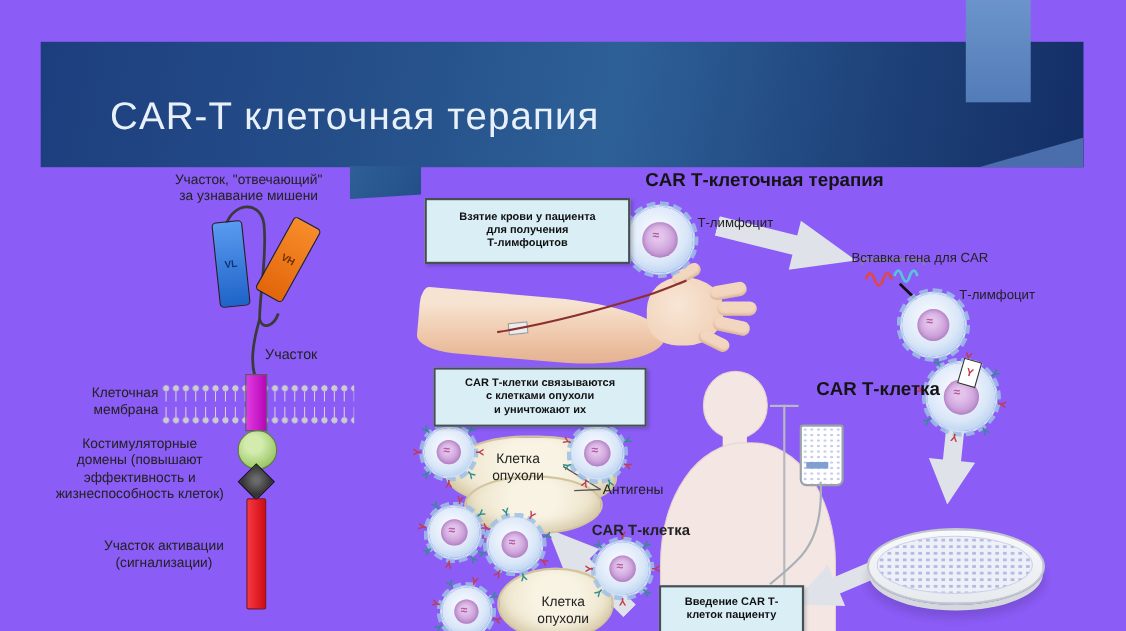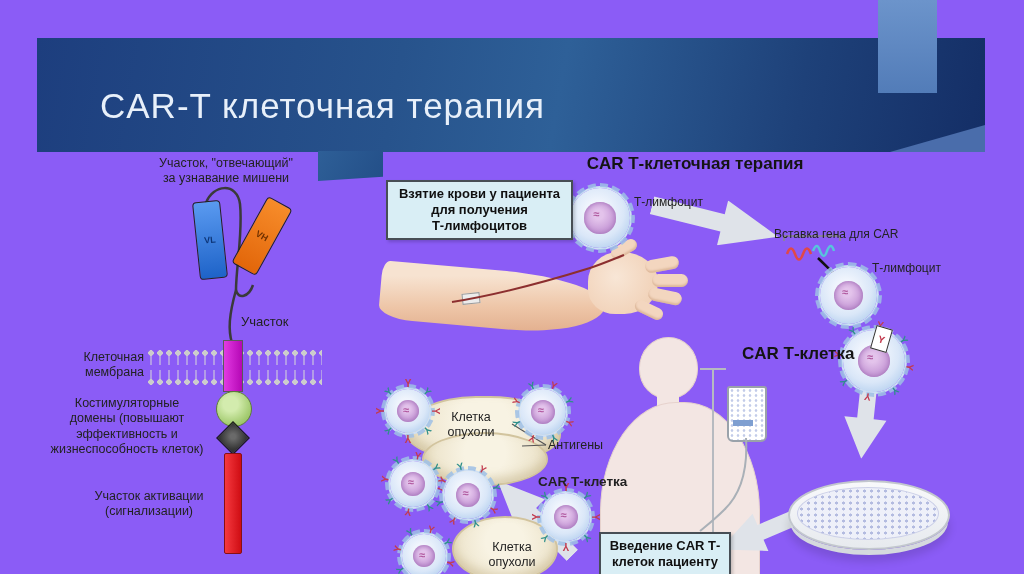--- a/index.html
+++ b/index.html
@@ -20,21 +20,21 @@
     background:linear-gradient(180deg,#6c94cb,#527cb8);}
   .hdr-title{left:100px;top:86px;z-index:4;font-size:35px;letter-spacing:1px;
     color:#e8f0fa;font-weight:400;}
 
   
   .lbl{position:absolute;color:#222;font-size:12px;line-height:1.22;z-index:5;}
   .bold{font-weight:bold;}
   .ctr{text-align:center;}
   .rt{text-align:right;}
   .box{position:absolute;background:#d9eef5;border:2px solid #474e55;color:#101010;
-    font-weight:bold;font-size:13px;line-height:1.22;text-align:center;
+    font-weight:bold;font-size:10px;line-height:1.22;text-align:center;
     display:flex;align-items:center;justify-content:center;z-index:5;
     box-shadow:2px 2px 3px rgba(0,0,0,.18);}
   .arrow{position:absolute;background:#dfe3e9;z-index:1;
     clip-path:polygon(0 32%,56% 32%,56% 4%,100% 50%,56% 96%,56% 68%,0 68%);}
 
   
   .cell{position:absolute;border-radius:50%;z-index:4;
     background:radial-gradient(circle at 45% 40%,#f0f5fd 22%,#dae7f8 55%,#bad3f0 78%,#9dbde7 100%);
     box-shadow:0 0 0 2px #cfe0f4;}
   .cell::before{content:"";position:absolute;inset:-5px;border-radius:50%;
@@ -263,20 +263,23 @@
        transform:rotate(16deg);z-index:5;display:flex;align-items:center;justify-content:center;
        font-size:10px;font-weight:bold;color:#c23b4e;">
       <span>Y</span>
     </div>
 
   <div class="box pre" style="left:386px;top:180px;width:183px;height:56px;">Взятие крови у пациента
 для получения
 Т-лимфоцитов</div>
   <div class="box pre" style="left:599px;top:532px;width:128px;height:40px;">Введение CAR Т-
 клеток пациенту</div>
+  <div class="box pre" style="left:394px;top:334px;width:190px;height:50px;">CAR Т-клетки связываются
+с клетками опухоли
+и уничтожают их</div>
 
   <div class="lbl" style="left:634px;top:195px;">Т-лимфоцит</div>
   <div class="lbl" style="left:774px;top:227px;">Вставка гена для CAR</div>
   <div class="lbl" style="left:872px;top:261px;">Т-лимфоцит</div>
   <div class="lbl bold" style="left:742px;top:344px;font-size:17px;color:#141414;">CAR Т-клетка</div>
   <div class="lbl ctr pre" style="left:436px;top:410px;width:70px;font-size:12.5px;">Клетка
 опухоли</div>
   <div class="lbl" style="left:548px;top:438px;font-size:12.5px;">Антигены</div>
   <div class="lbl bold" style="left:538px;top:474px;font-size:13.5px;">CAR Т-клетка</div>
   <div class="lbl ctr pre" style="left:476px;top:540px;width:72px;font-size:12.5px;">Клетка

